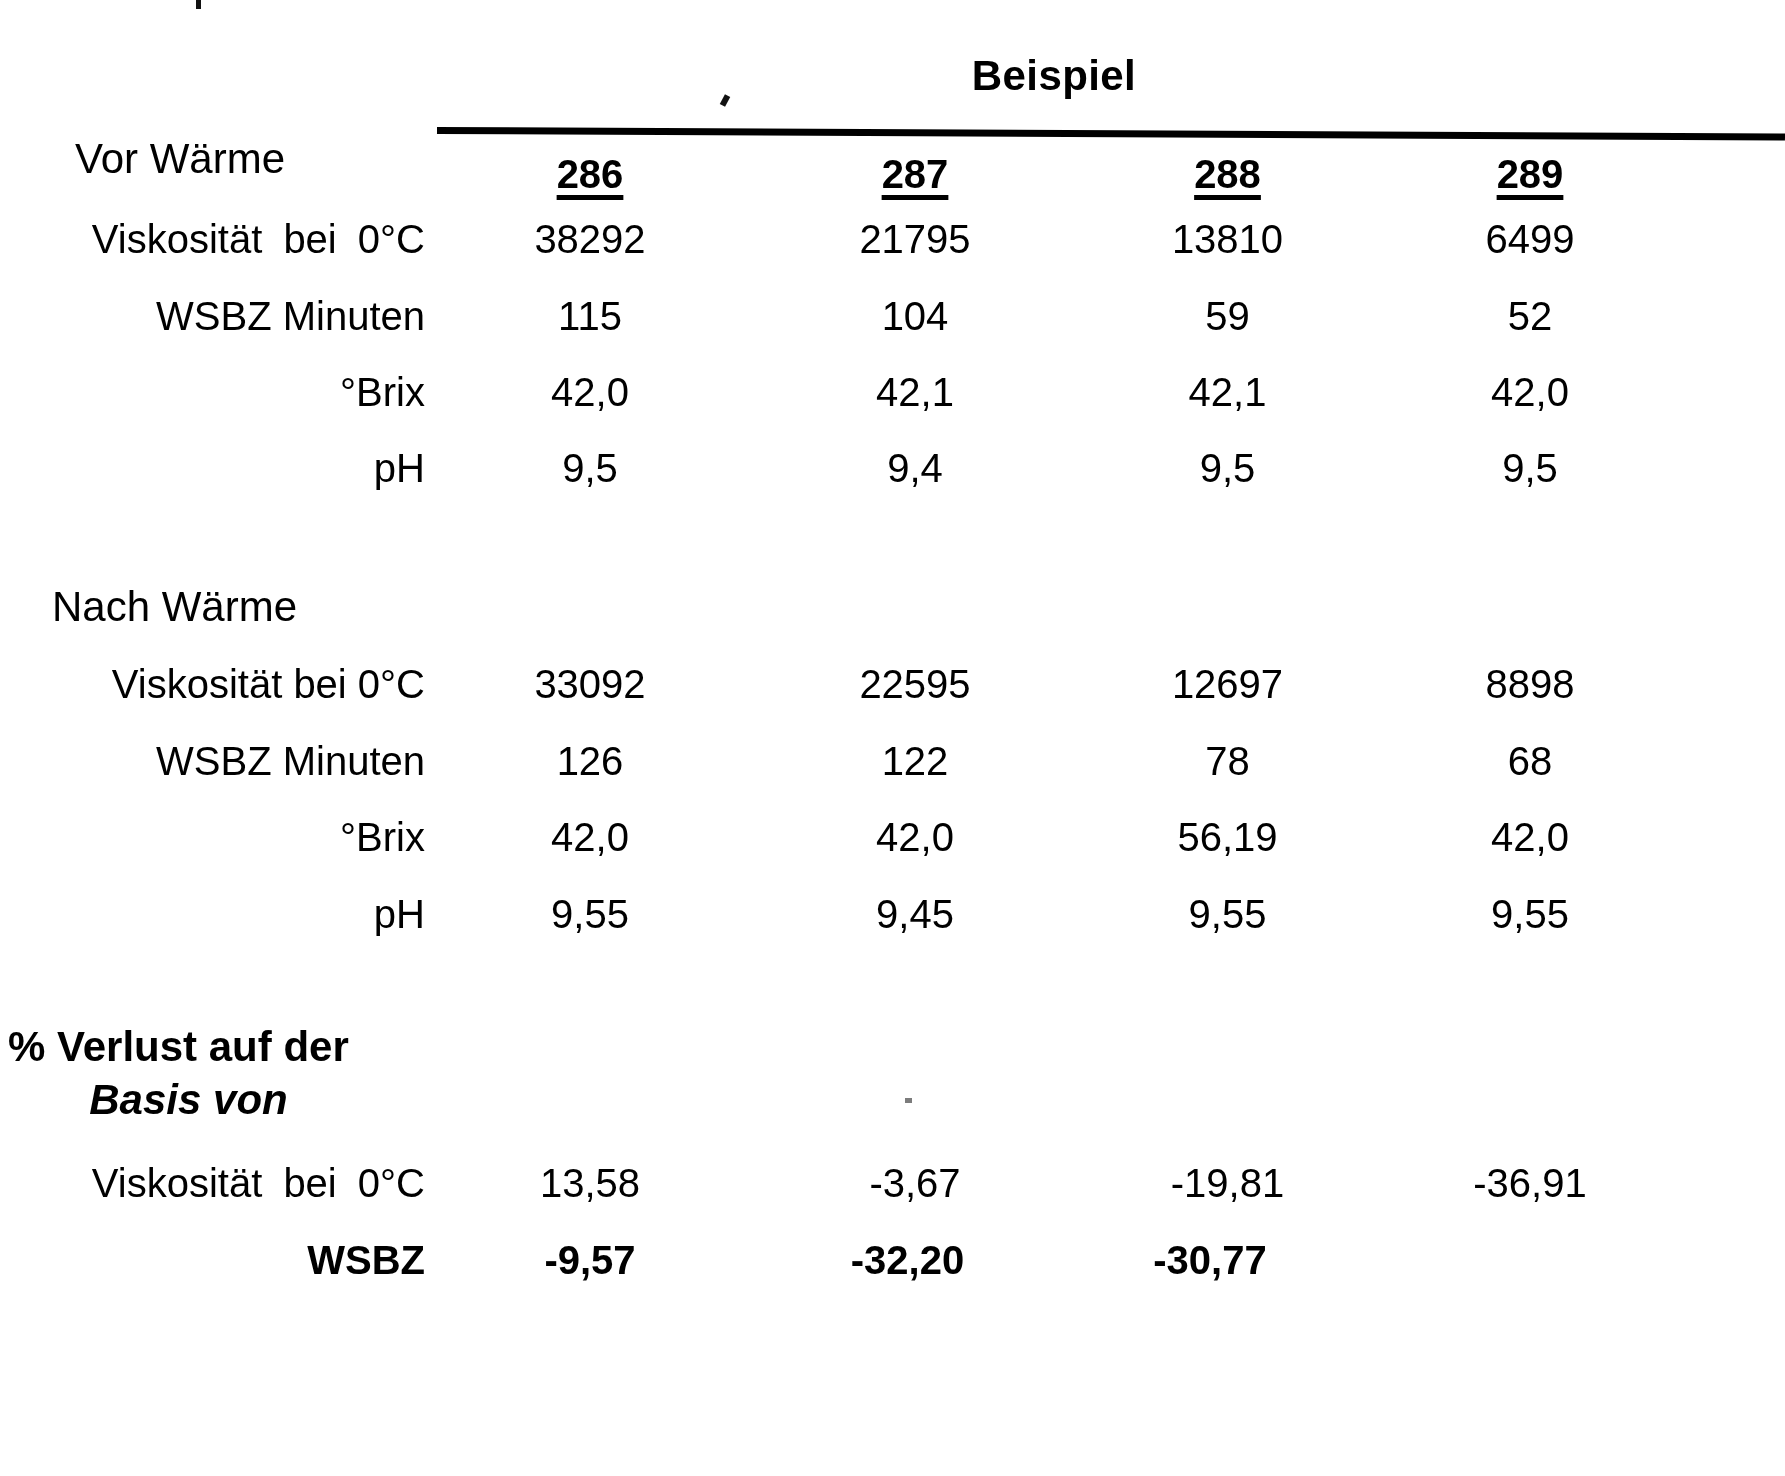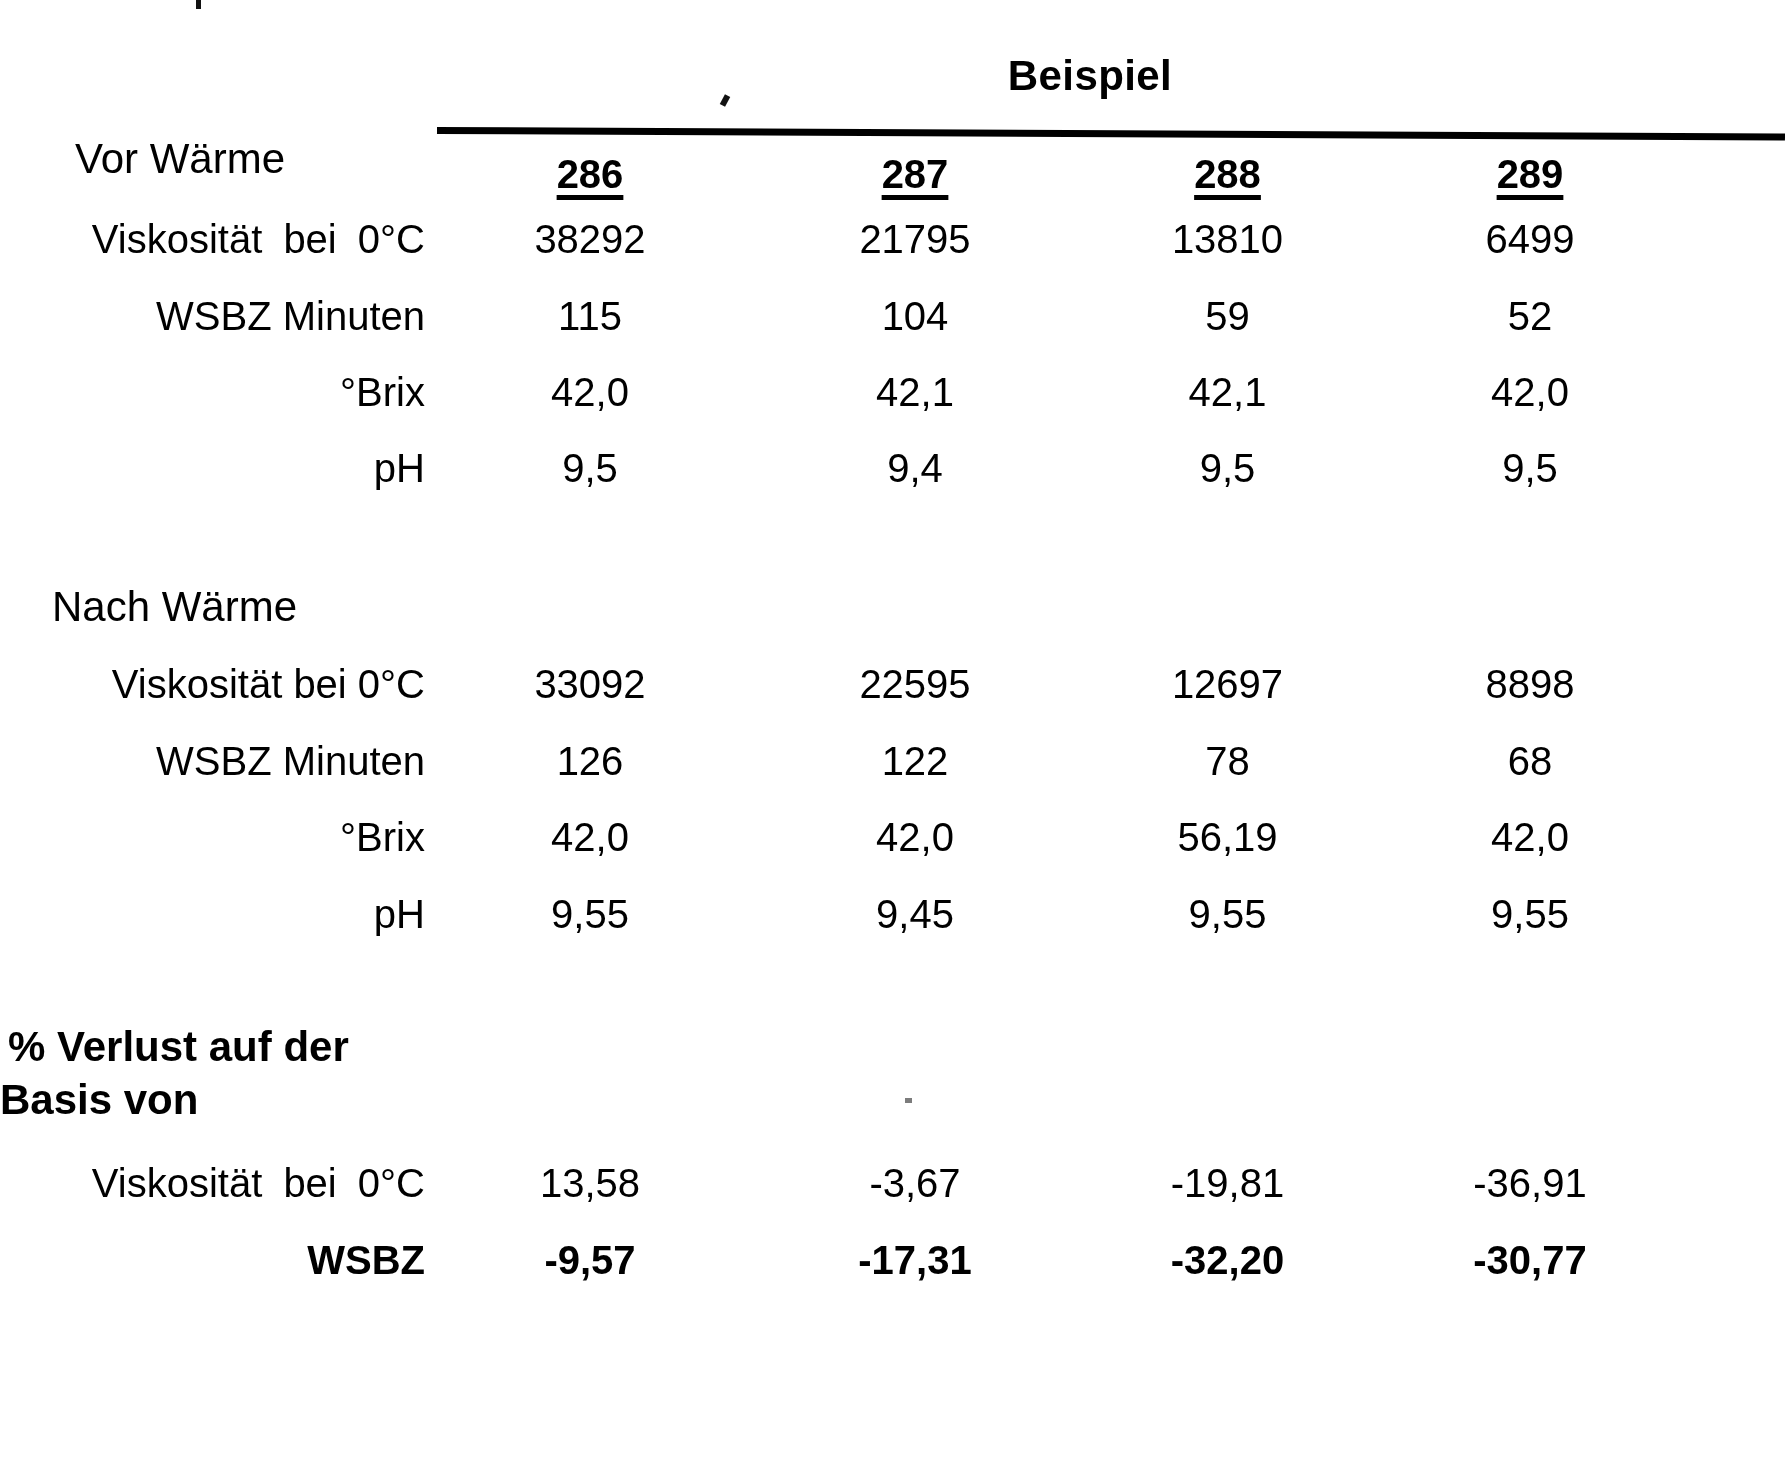--- a/index.html
+++ b/index.html
@@ -42,21 +42,21 @@
     left: 905px;
     top: 1098px;
     width: 7px;
     height: 5px;
     opacity: .55;
   }
 
   
   .beispiel-title {
     position: absolute;
-    left: 455px;
+    left: 419px;
     top: 52px;
     width: 1270px;
     text-align: center;
     font-size: 42px;
     font-weight: bold;
     letter-spacing: 0.4px;
   }
   .header-rule {
     position: absolute;
     left: 437px;
@@ -134,21 +134,21 @@
   .verlust {
     position: absolute;
     left: 0px;
     top: 1021px;
     width: 425px;
     font-size: 42px;
     font-weight: bold;
     line-height: 1.25;
   }
   .verlust .l1 { display: block; text-align: left; padding-left: 8px; }
-  .verlust .l2 { display: block; text-align: left; padding-right: 48px; }
+  .verlust .l2 { display: block; text-align: center; padding-right: 48px; font-style: italic; }
 </style>
 </head>
 <body>
 
 <div class="page">
 
   <div class="speck speck-top"></div>
   <div class="speck speck-rule"></div>
   <div class="speck speck-mid"></div>
 
@@ -262,20 +262,19 @@
         <div class="cell c1">-3,67</div>
         <div class="cell c2">-19,81</div>
         <div class="cell c3">-36,91</div>
       </div>
     </div>
 
     <div class="row" style="top:1229px;font-weight:bold;">
       <div class="label">WSBZ</div>
       <div class="cells">
         <div class="cell c0">-9,57</div>
-        <div class="cell c1">-17,31</div>
         <div class="cell c2">-32,20</div>
         <div class="cell c3">-30,77</div>
       </div>
     </div>
 
   </div>
 </div>
 
 </body></html>

